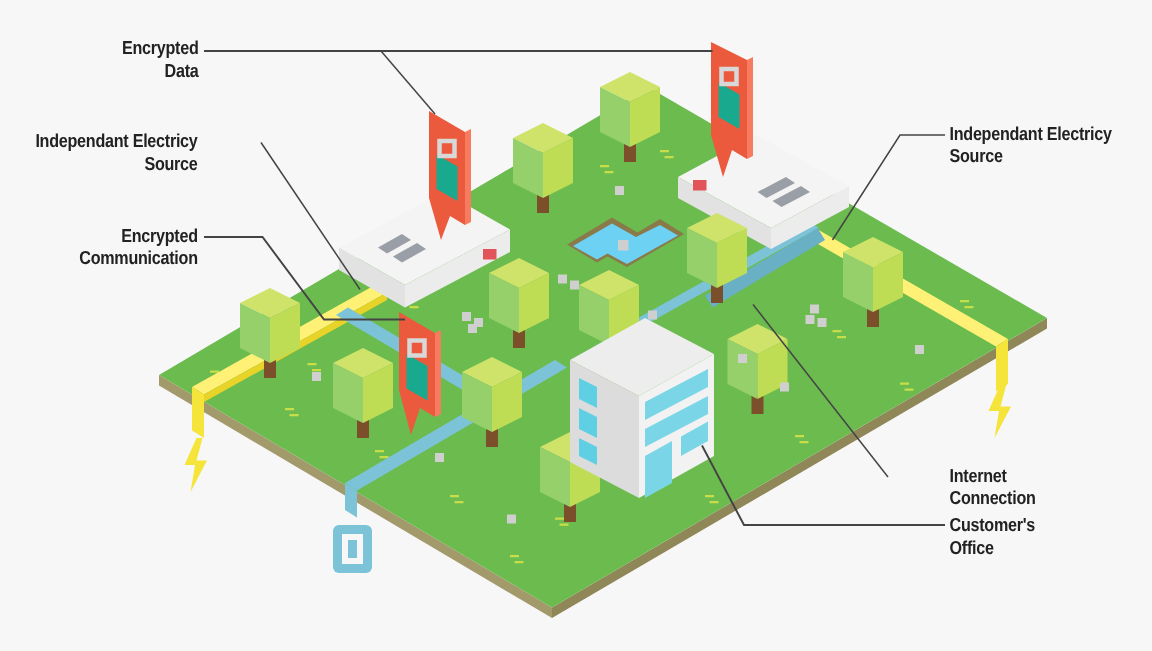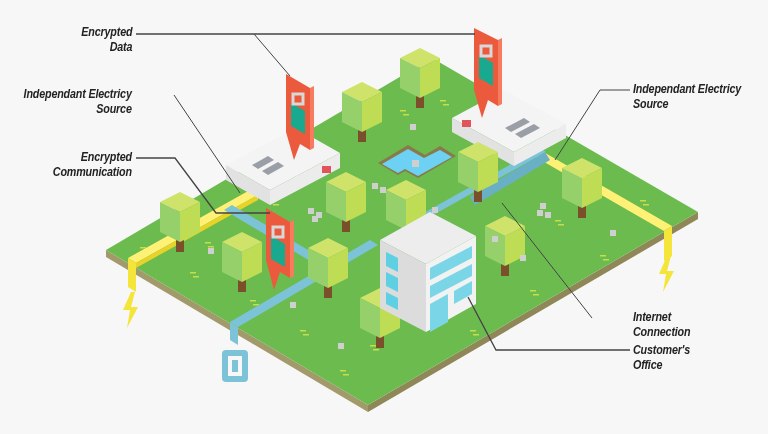--- a/index.html
+++ b/index.html
@@ -2,21 +2,21 @@
 <html><head>
   <meta charset="utf-8">
   <style>
     html, body { margin: 0; padding: 0; }
     body {
       width: 768px; height: 434px; overflow: hidden;
       background: #f7f7f7;
       font-family: "Liberation Sans", "DejaVu Sans", sans-serif;
       position: relative;
     }
-    .stage { position: absolute; left: 0; top: 0; width: 768px; height: 434px; font-style: italic; }
+    .stage { position: absolute; left: 0; top: 0; width: 768px; height: 434px; }
     .label {
       position: absolute;
       font-size: 12.5px;
       line-height: 15px;
       color: #222;
       font-weight: bold;
       letter-spacing: -0.2px;
       transform: scaleX(0.86);
     }
     .label.right { text-align: right; transform-origin: right top; }

